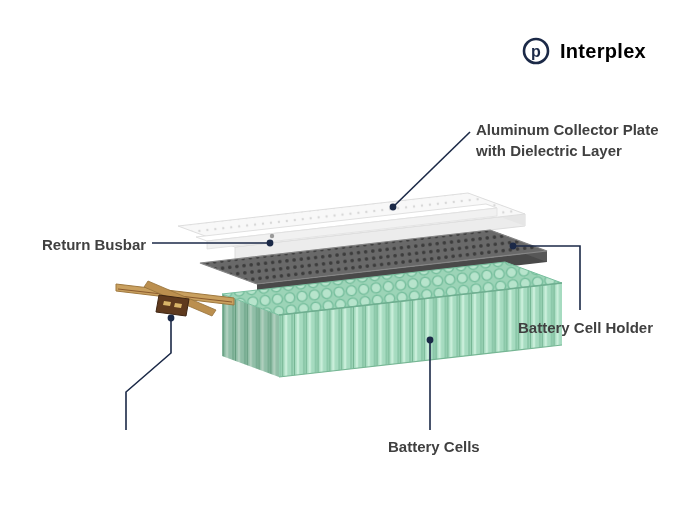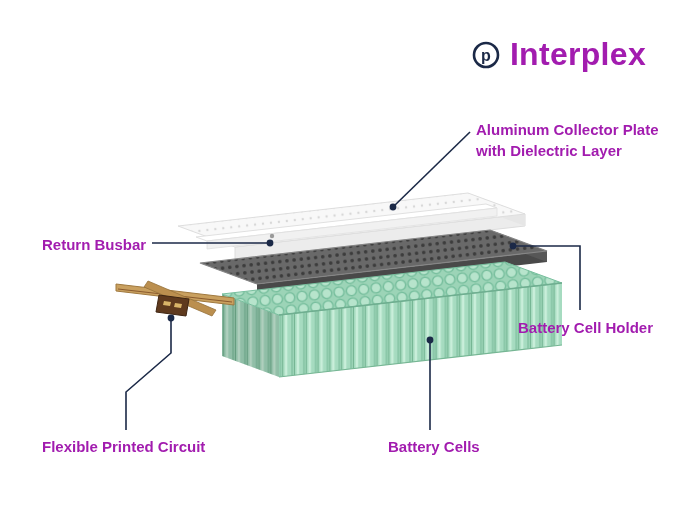--- a/index.html
+++ b/index.html
@@ -2,23 +2,23 @@
 <html><head>
 <meta charset="utf-8">
 <style>
   html,body{margin:0;padding:0;background:#ffffff;}
   .stage{
     position:relative;width:690px;height:518px;background:#ffffff;overflow:hidden;
     font-family:"Liberation Sans",sans-serif;
   }
   .diagram-svg{position:absolute;left:0;top:0;width:690px;height:518px;}
   .logo{position:absolute;top:36px;right:44px;display:flex;align-items:center;gap:9px;}
-  .logo-text{font-size:32px;font-weight:700;color:#a21caf;letter-spacing:.3px;}
+  .logo-text{font-size:20px;font-weight:700;color:#000000;letter-spacing:.3px;}
   .label{
-    position:absolute;font-size:15px;font-weight:700;color:#a21caf;
+    position:absolute;font-size:15px;font-weight:700;color:#404040;
     white-space:pre-line;line-height:21px;
   }
   .label-collector{left:476px;top:119px;}
   .label-return{left:42px;top:234px;}
   .label-holder{left:518px;top:317px;}
   .label-fpc{left:42px;top:436px;}
   .label-cells{left:388px;top:436px;text-align:right;}
 </style>
 </head>
 <body>
@@ -104,16 +104,15 @@
       <circle cx="15" cy="15" r="12" fill="none" stroke="#1B2947" stroke-width="2.6"></circle>
       <text x="15" y="20.5" text-anchor="middle" font-family="Liberation Sans, sans-serif" font-size="16" font-weight="700" fill="#1B2947">p</text>
     </svg>
     <span class="logo-text">Interplex</span>
   </div>
 
   <div class="label label-collector">Aluminum Collector Plate
 with Dielectric Layer</div>
   <div class="label label-holder">Battery Cell Holder</div>
   <div class="label label-return">Return Busbar</div>
-  <div class="label label-fpc">Flexible Printed Circuit</div>
   <div class="label label-cells">Battery Cells</div>
 
 </div>
 
 </body></html>

